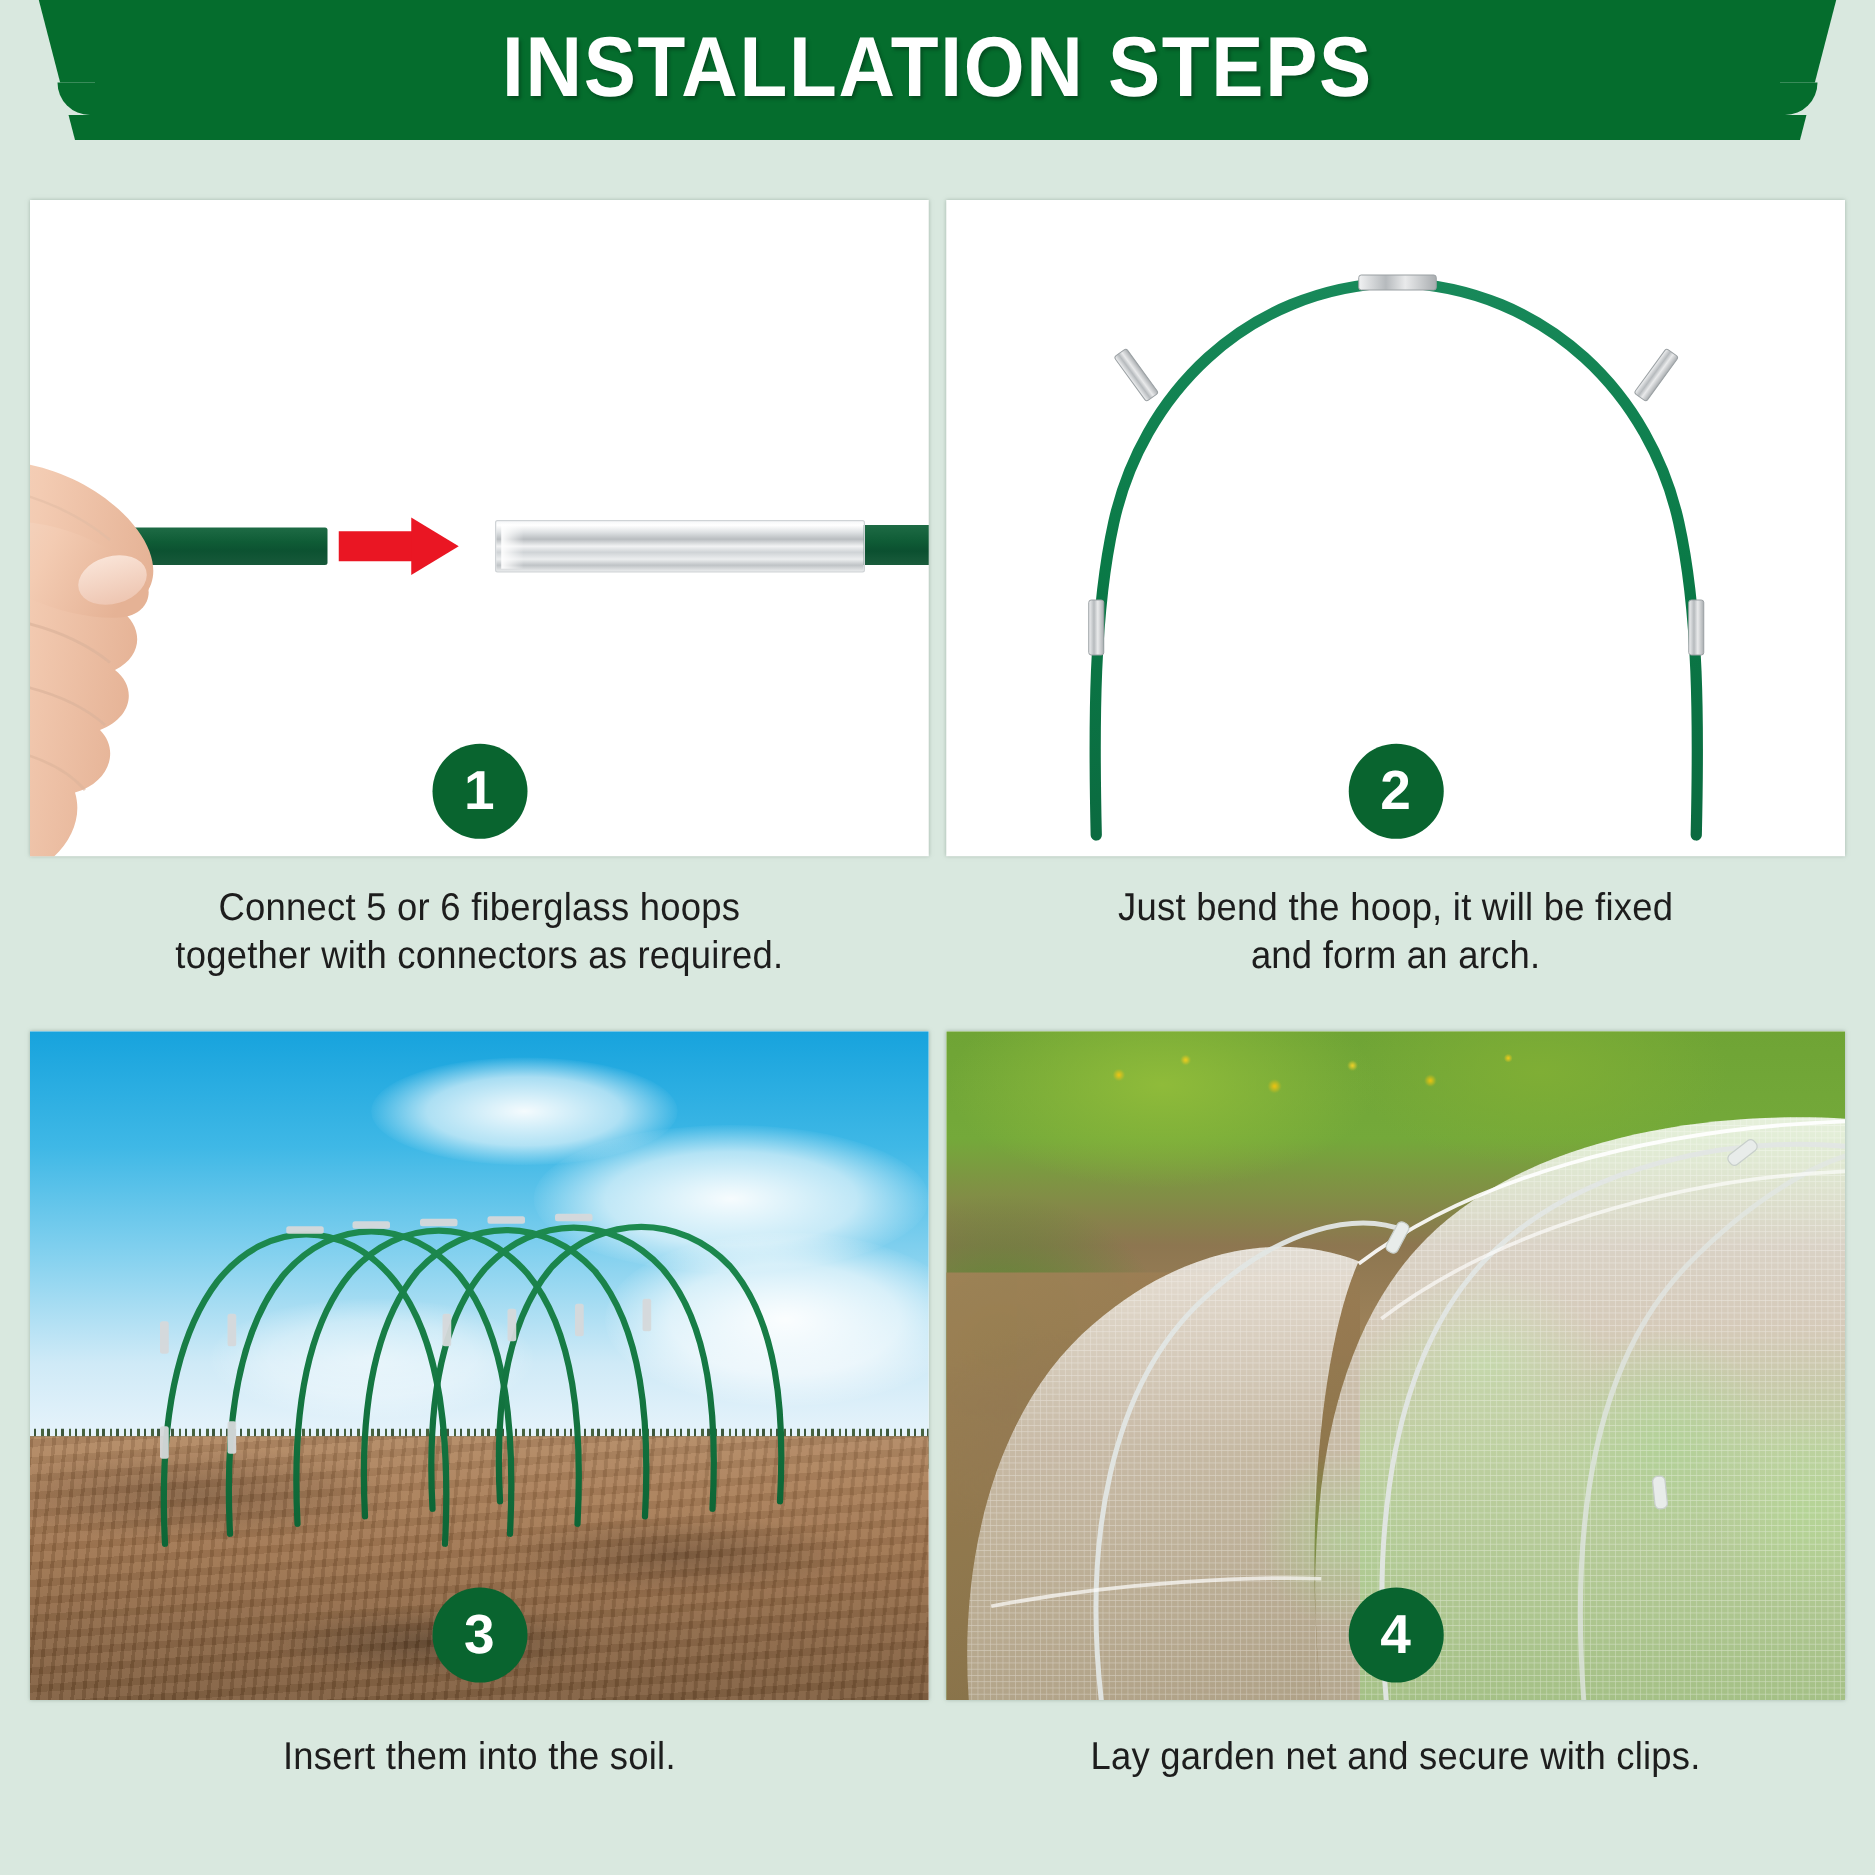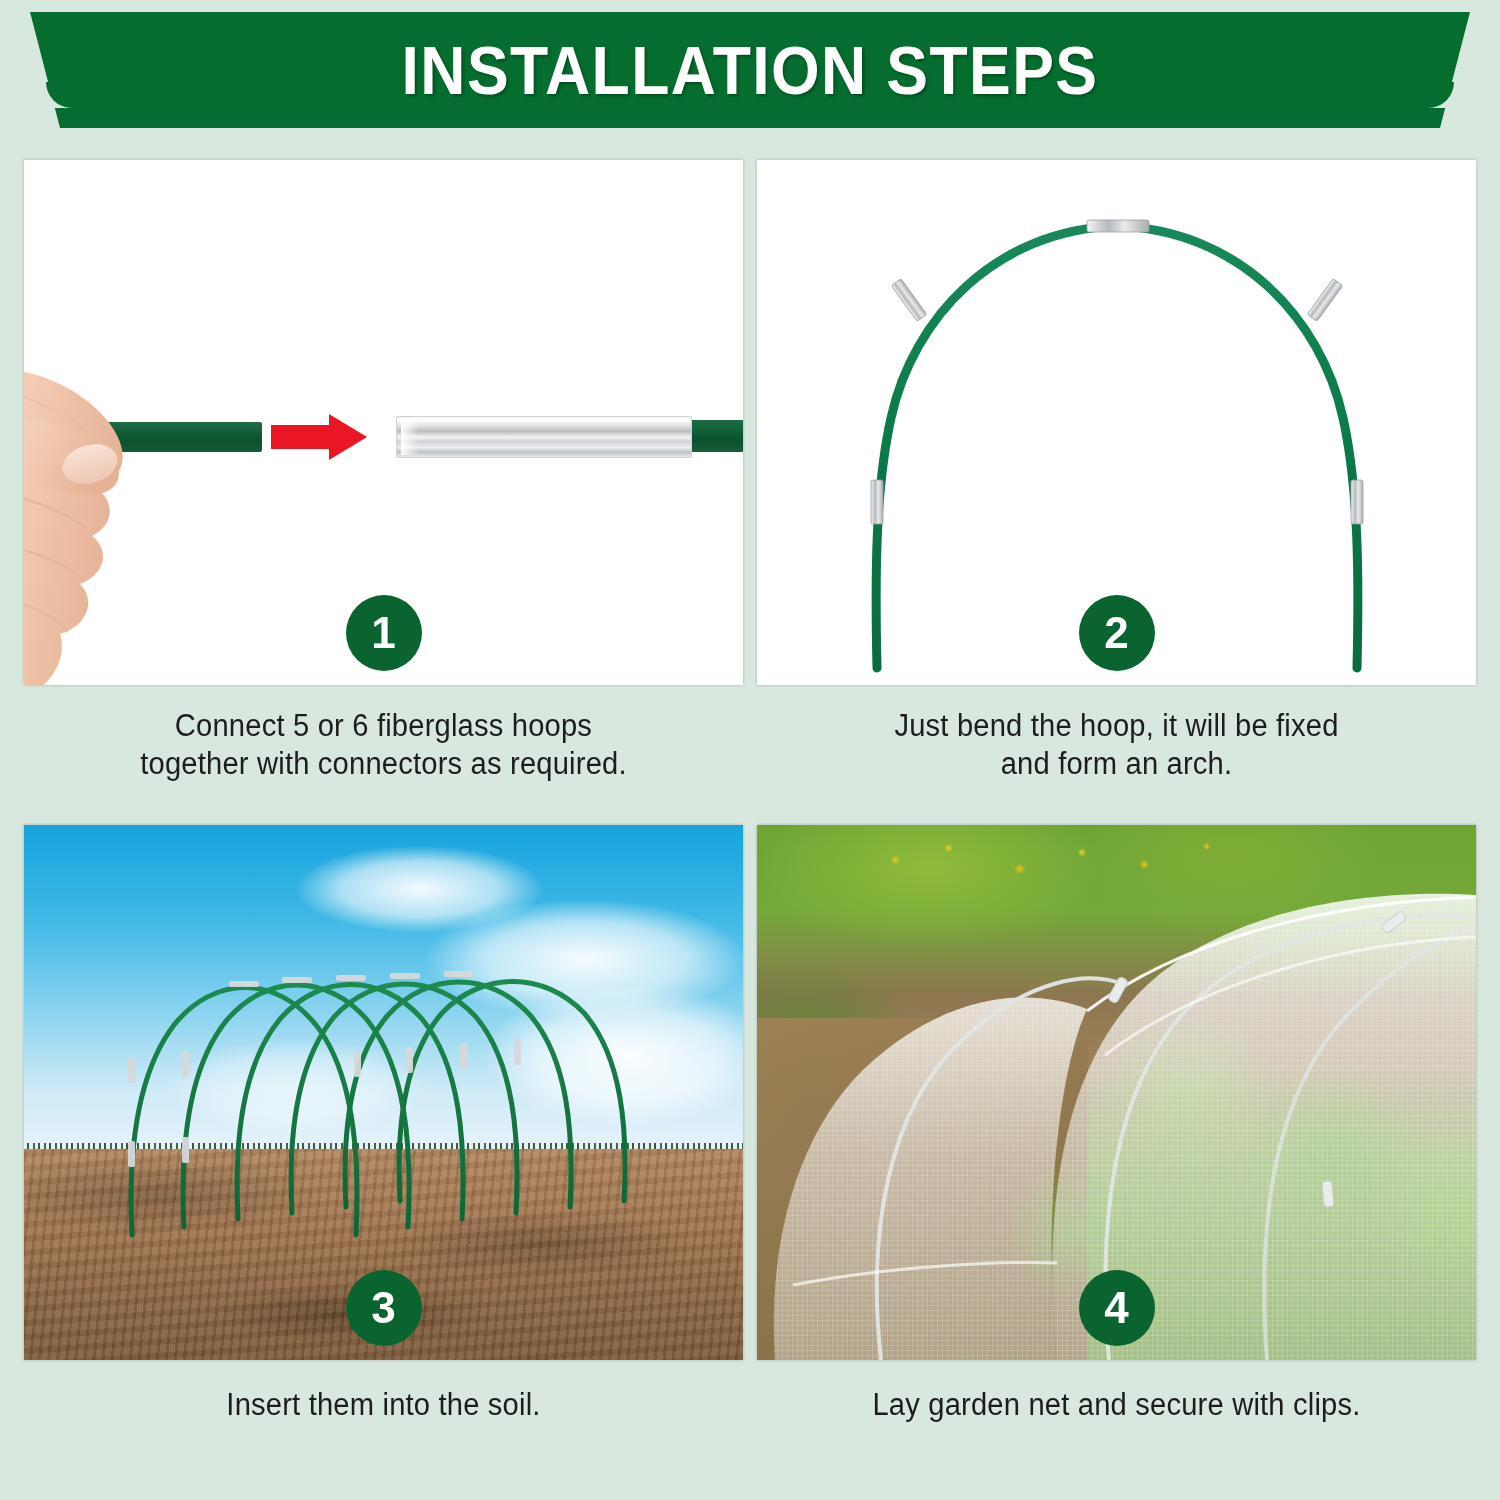--- a/index.html
+++ b/index.html
@@ -12,21 +12,21 @@
     background: #d9e8df;
     font-family: "Liberation Sans", sans-serif;
     overflow: hidden;
     position: relative;
   }
 
   
   .header {
     position: absolute;
     left: 0;
-    top: 16px;
+    top: 0;
     width: 1500px;
     height: 92px;
   }
   .header-shape {
     position: absolute;
     left: 0;
     top: -4px;
     width: 1500px;
     height: 116px;
     background: #056d2d;

